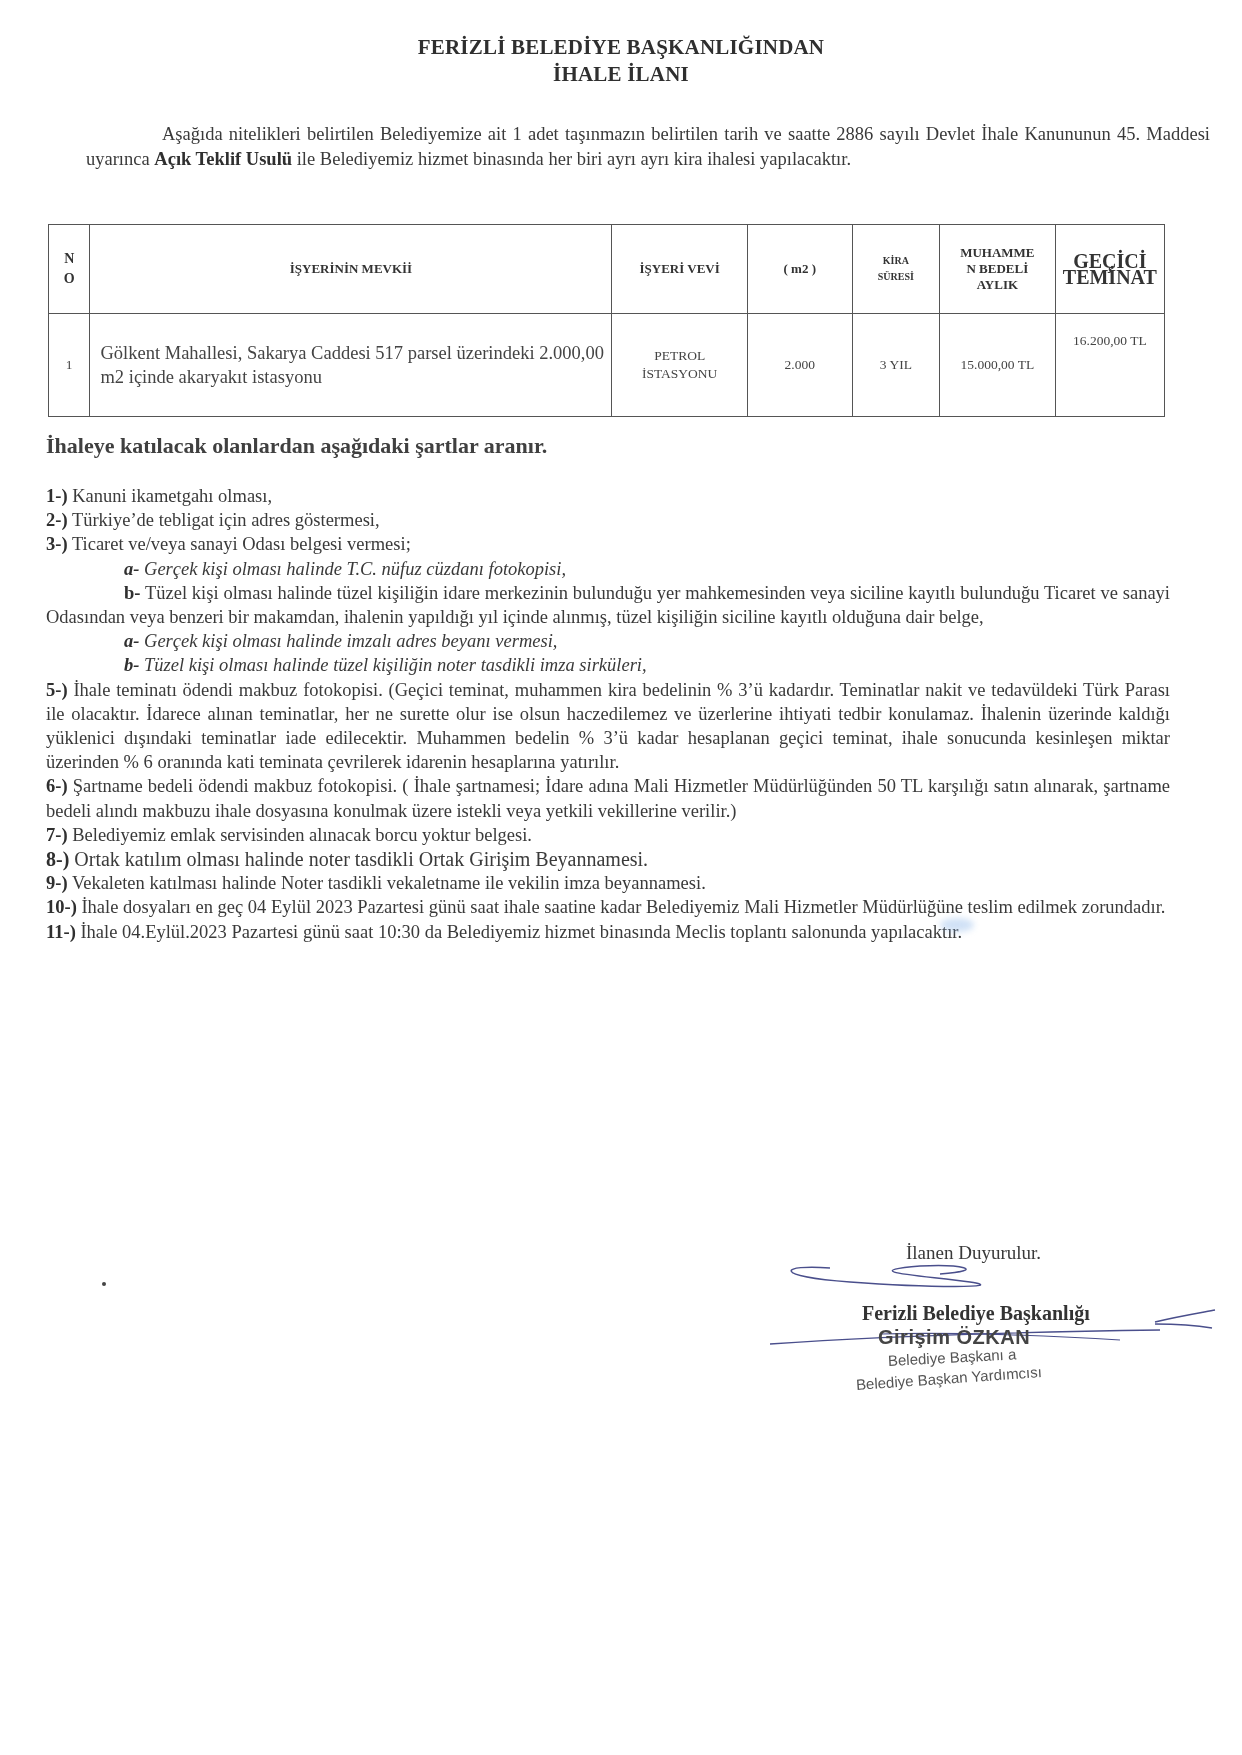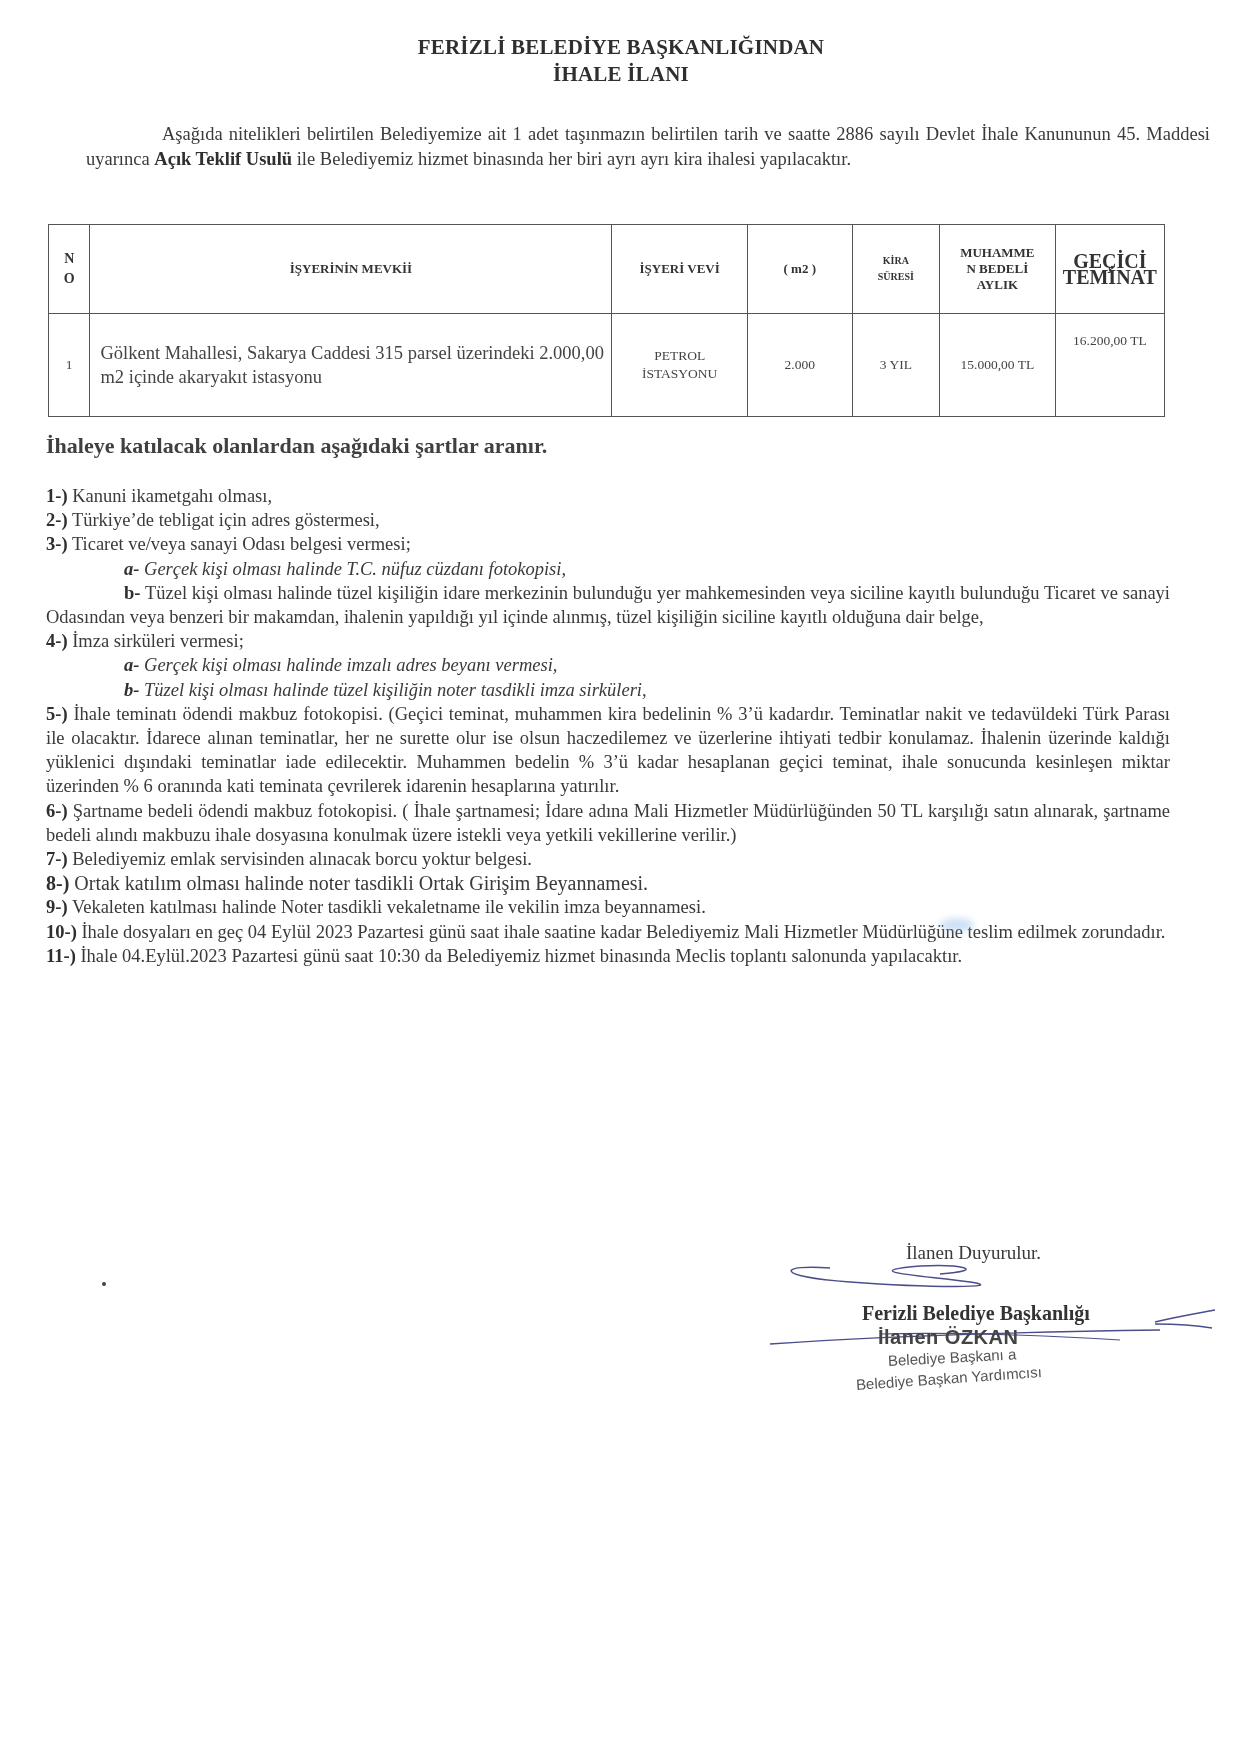--- a/index.html
+++ b/index.html
@@ -103,39 +103,38 @@
       <th style="white-space:pre-line">MUHAMME
 N BEDELİ
 AYLIK</th>
       <th style="white-space:pre-line;font-size:20px">GEÇİCİ
 TEMİNAT</th>
     </tr>
   </thead>
   <tbody>
     <tr>
       <td>1</td>
-      <td class="loc">Gölkent Mahallesi, Sakarya Caddesi 315 parsel üzerindeki 2.000,00 m2 içinde akaryakıt istasyonu</td>
+      <td class="loc">Gölkent Mahallesi, Sakarya Caddesi 517 parsel üzerindeki 2.000,00 m2 içinde akaryakıt istasyonu</td>
       <td>PETROL İSTASYONU</td>
       <td>2.000</td>
       <td>3 YIL</td>
       <td>15.000,00 TL</td>
       <td class="teminat">16.200,00 TL</td>
     </tr>
   </tbody>
 </table>
 
 <div class="conditions-head">İhaleye katılacak olanlardan aşağıdaki şartlar aranır.</div>
 
 <div class="conditions">
   <span class="line"><span class="num">1-)</span> <span>Kanuni ikametgahı olması,</span></span>
   <span class="line"><span class="num">2-)</span> <span>Türkiye’de tebligat için adres göstermesi,</span></span>
   <span class="line"><span class="num">3-)</span> <span>Ticaret ve/veya sanayi Odası belgesi vermesi;</span></span>
   <span class="line sub"><span class="num">a-</span> <span>Gerçek kişi olması halinde T.C. nüfuz cüzdanı fotokopisi,</span></span>
   <span class="line"><span style="display:inline-block;width:78px"></span><span class="num">b-</span> <span>Tüzel kişi olması halinde tüzel kişiliğin idare merkezinin bulunduğu yer mahkemesinden veya siciline kayıtlı bulunduğu Ticaret ve sanayi Odasından veya benzeri bir makamdan, ihalenin yapıldığı yıl içinde alınmış, tüzel kişiliğin siciline kayıtlı olduğuna dair belge,</span></span>
-  <span class="line"><span class="num">4-)</span> <span>İmza sirküleri vermesi;</span></span>
   <span class="line sub"><span class="num">a-</span> <span>Gerçek kişi olması halinde imzalı adres beyanı vermesi,</span></span>
   <span class="line sub"><span class="num">b-</span> <span>Tüzel kişi olması halinde tüzel kişiliğin noter tasdikli imza sirküleri,</span></span>
   <span class="line"><span class="num">5-)</span> <span>İhale teminatı ödendi makbuz fotokopisi. (Geçici teminat, muhammen kira bedelinin % 3’ü kadardır. Teminatlar nakit ve tedavüldeki Türk Parası ile olacaktır. İdarece alınan teminatlar, her ne surette olur ise olsun haczedilemez ve üzerlerine ihtiyati tedbir konulamaz. İhalenin üzerinde kaldığı yüklenici dışındaki teminatlar iade edilecektir. Muhammen bedelin % 3’ü kadar hesaplanan geçici teminat, ihale sonucunda kesinleşen miktar üzerinden % 6 oranında kati teminata çevrilerek idarenin hesaplarına yatırılır.</span></span>
   <span class="line"><span class="num">6-)</span> <span>Şartname bedeli ödendi makbuz fotokopisi. ( İhale şartnamesi; İdare adına Mali Hizmetler Müdürlüğünden 50 TL karşılığı satın alınarak, şartname bedeli alındı makbuzu ihale dosyasına konulmak üzere istekli veya yetkili vekillerine verilir.)</span></span>
   <span class="line"><span class="num">7-)</span> <span>Belediyemiz emlak servisinden alınacak borcu yoktur belgesi.</span></span>
   <span class="line big"><span class="num">8-)</span> <span>Ortak katılım olması halinde noter tasdikli Ortak Girişim Beyannamesi.</span></span>
   <span class="line"><span class="num">9-)</span> <span>Vekaleten katılması halinde Noter tasdikli vekaletname ile vekilin imza beyannamesi.</span></span>
   <span class="line"><span class="num">10-)</span> <span>İhale dosyaları en geç 04 Eylül 2023 Pazartesi günü saat ihale saatine kadar Belediyemiz Mali Hizmetler Müdürlüğüne teslim edilmek zorundadır.</span></span>
   <span class="line"><span class="num">11-)</span> <span>İhale 04.Eylül.2023 Pazartesi günü saat 10:30 da Belediyemiz hizmet binasında Meclis toplantı salonunda yapılacaktır.</span></span>
 </div>
@@ -146,15 +145,15 @@
 <div class="closing">İlanen Duyurulur.</div>
 
 <svg class="signature" width="460" height="110" viewBox="0 0 460 110">
   <path d="M70 6 C 20 2, 10 14, 90 20 C 170 26, 250 26, 210 20 C 170 14, 90 10, 160 4 C 200 2, 230 8, 180 12" fill="none" stroke="#4a4f8c" stroke-width="1.4"></path>
   <path d="M10 82 C 120 74, 260 70, 400 68" fill="none" stroke="#4a4f8c" stroke-width="1.4"></path>
   <path d="M120 72 C 200 70, 300 74, 360 78" fill="none" stroke="#4a4f8c" stroke-width="1.2"></path>
   <path d="M395 60 C 420 54, 445 50, 455 48 M395 62 C 420 62, 440 64, 452 66" fill="none" stroke="#4a4f8c" stroke-width="1.4"></path>
 </svg>
 
 <div class="sign-org">Ferizli Belediye Başkanlığı</div>
-<div class="sign-name">İlanen ÖZKAN</div>
+<div class="sign-name">Girişim ÖZKAN</div>
 <div class="stamp1">Belediye Başkanı a</div>
 <div class="stamp2">Belediye Başkan Yardımcısı</div>
 
 </body></html>

